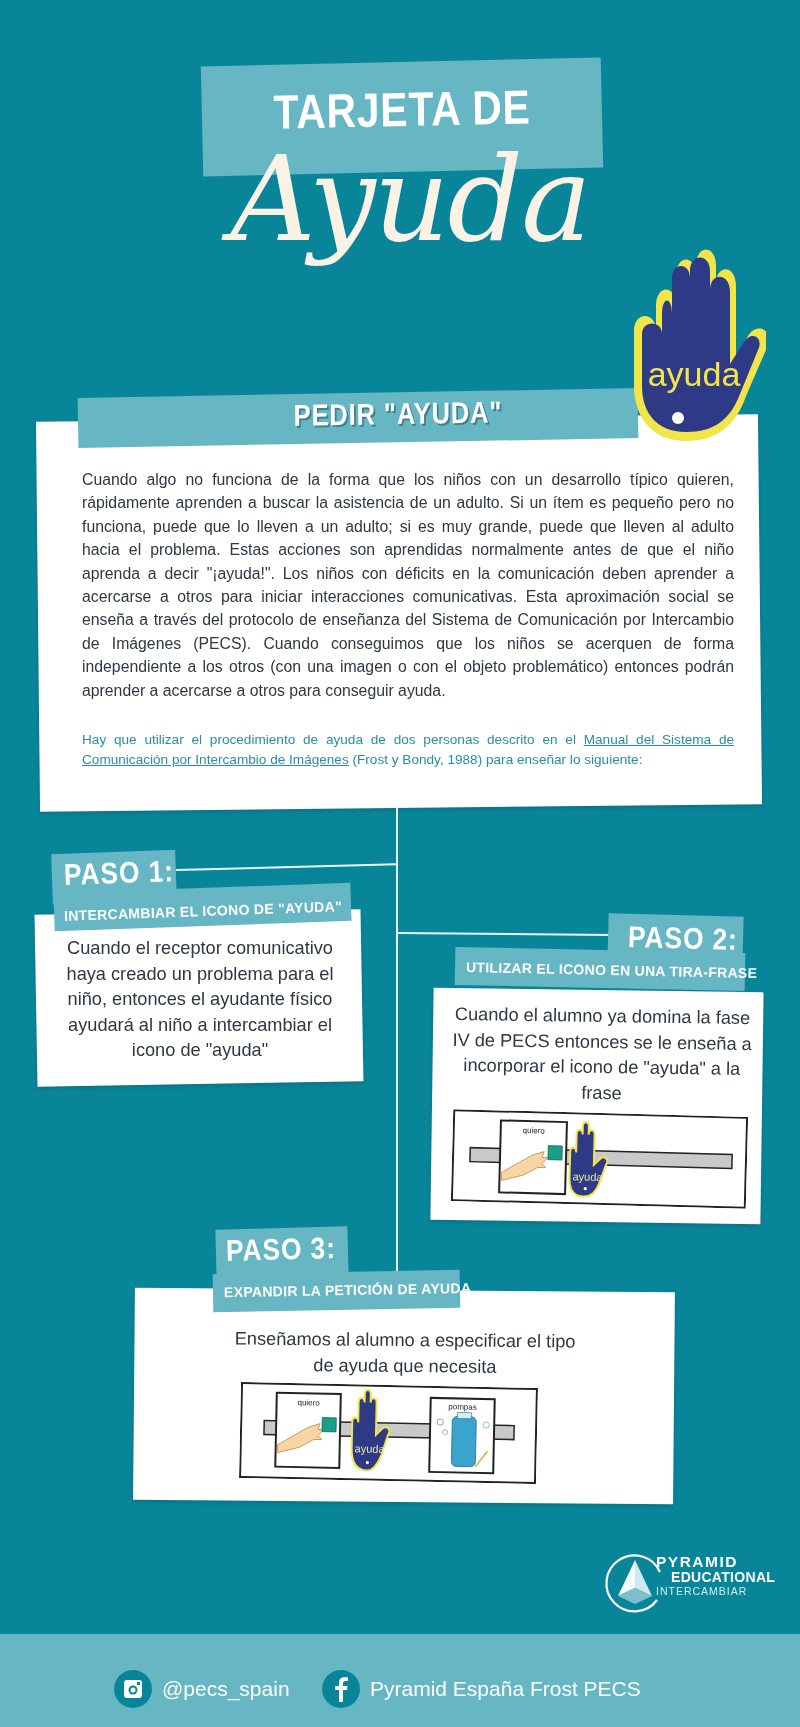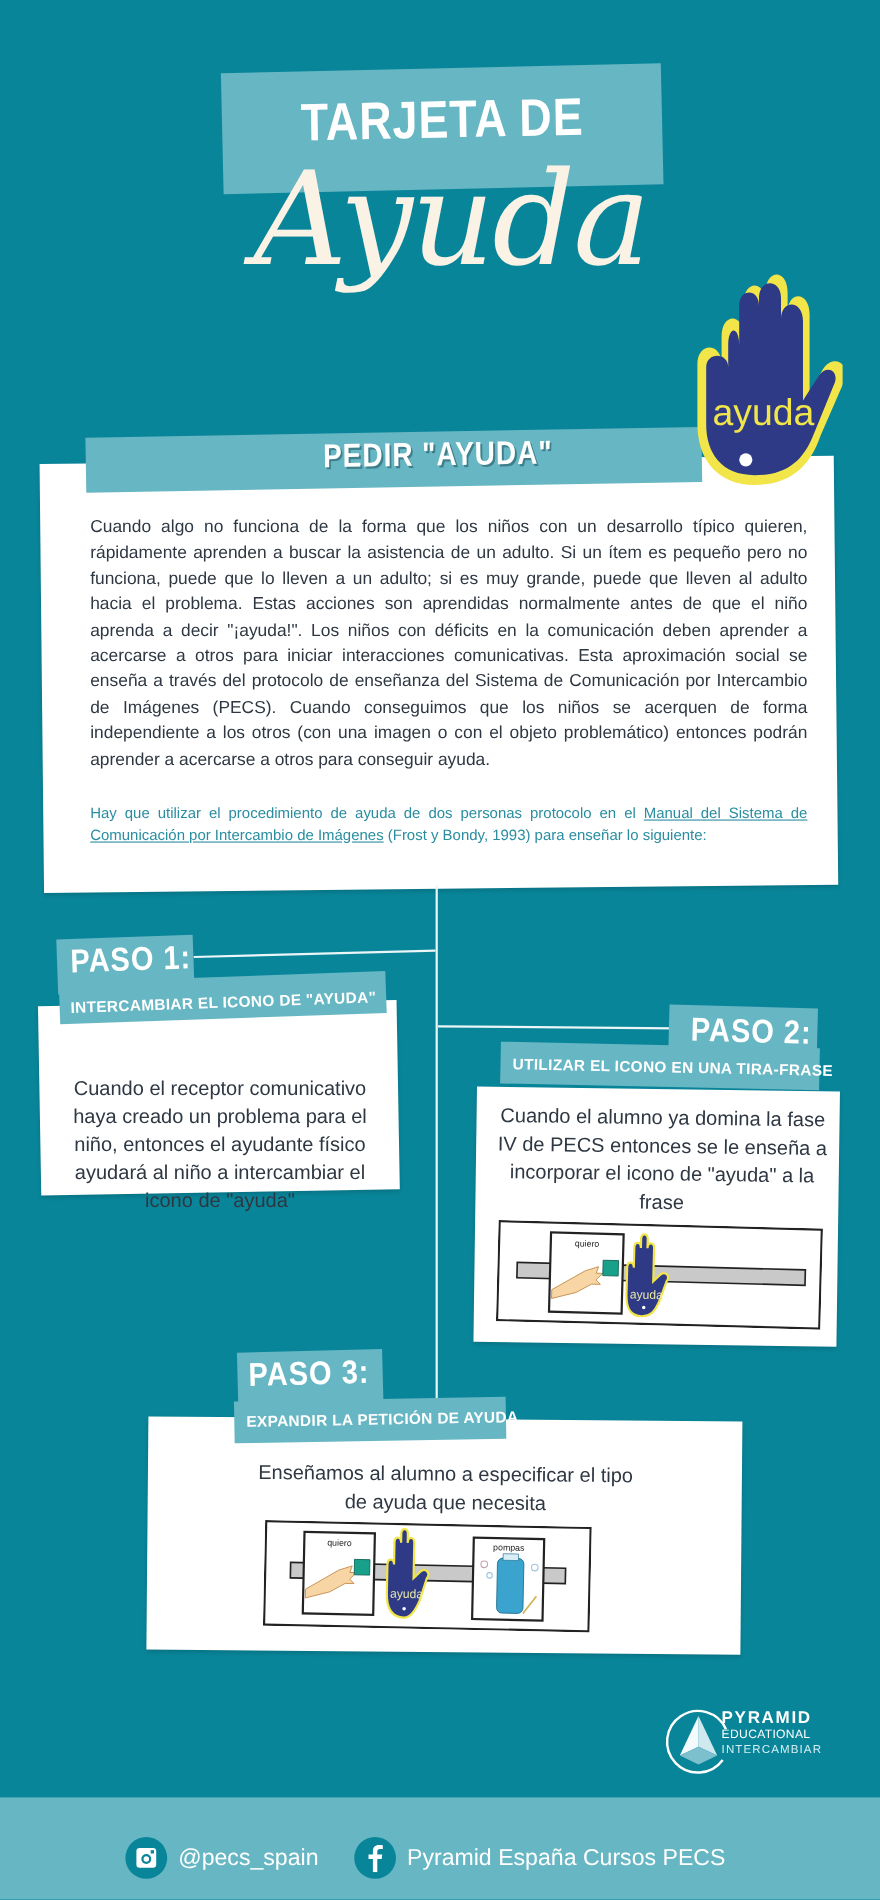--- a/index.html
+++ b/index.html
@@ -91,21 +91,21 @@
     font-family: "Liberation Sans", sans-serif;
     font-size: 18.2px; line-height: 25.5px; text-align: center; color: #2e3742;
   }
 
   
   .s1-card { left: 36px; top: 912px; width: 326px; height: 172px; transform: rotate(-1deg); }
   .s1-tag1 { left: 52px; top: 852px; width: 124px; height: 50px; transform: rotate(-2deg); }
   .s1-tag2 { left: 54px; top: 888px; width: 297px; height: 38px; transform: rotate(-2deg); }
   .s1-num { left: 64px; top: 858px; transform: rotate(-2deg) scaleX(0.88); }
   .s1-sub { left: 64px; top: 903px; transform: rotate(-2deg); }
-  .s1-text { left: 50px; top: 977px; width: 300px; }
+  .s1-text { left: 50px; top: 936px; width: 300px; }
 
   
   .s2-card { left: 432px; top: 990px; width: 330px; height: 232px; transform: rotate(0.8deg); }
   .s2-tag1 { left: 608px; top: 915px; width: 135px; height: 50px; transform: rotate(1.5deg); }
   .s2-tag2 { left: 455px; top: 950px; width: 290px; height: 38px; transform: rotate(1.2deg); }
   .s2-num { left: 628px; top: 920px; transform: rotate(1.5deg) scaleX(0.88); }
   .s2-sub { left: 466px; top: 962px; transform: rotate(1.2deg); }
   .s2-text { left: 452px; top: 1004px; width: 300px; transform: rotate(0.8deg); }
   .s2-strip { left: 452px; top: 1113px; width: 295px; height: 92px; transform: rotate(1.5deg); }
 
@@ -115,21 +115,21 @@
   .s3-tag2 { left: 213px; top: 1272px; width: 247px; height: 38px; transform: rotate(-1deg); }
   .s3-num { left: 226px; top: 1234px; transform: rotate(-1.5deg) scaleX(0.88); }
   .s3-sub { left: 224px; top: 1282px; transform: rotate(-1deg); }
   .s3-text { left: 230px; top: 1328px; width: 350px; transform: rotate(0.5deg); }
   .s3-strip { left: 240px; top: 1385px; width: 297px; height: 96px; transform: rotate(1.2deg); }
 
   
   .logo-icon { left: 602px; top: 1548px; width: 66px; height: 66px; }
   .logo-text { left: 656px; top: 1553px; color: #fff; font-family: "Liberation Sans", sans-serif; }
   .logo-l1 { font-weight: 700; font-size: 15.5px; letter-spacing: 1.5px; line-height: 17px; }
-  .logo-l2 { font-weight: 400; font-size: 11px; letter-spacing: 0.3px; line-height: 15px; }
+  .logo-l2 { font-weight: 700; font-size: 14px; letter-spacing: 0.3px; line-height: 15px; margin-left: 15px; }
   .logo-l3 { font-size: 10.5px; letter-spacing: 1px; line-height: 13px; color: #d5eef2; }
 
   
   .footer { left: 0; top: 1634px; width: 800px; height: 93px; background: #67b6c3; }
   .social { display: flex; align-items: center; position: absolute; top: 1670px; }
   .social .ic {
     width: 38px; height: 38px; border-radius: 50%; background: #098599;
     display: flex; align-items: center; justify-content: center; margin-right: 10px;
   }
   .social .lbl { color: #fff; font-size: 21px; font-family: "Liberation Sans", sans-serif; }
@@ -149,21 +149,21 @@
 
 <svg class="abs hand" viewBox="0 0 150 210">
   <path d="M40 70 C40 48 60 48 60 70 L60 40 C60 18 80 18 80 40 L80 30 C80 8 100 8 100 30 L100 48 C100 28 120 28 120 50 L120 120 L132 100 C142 84 160 96 150 114 L130 160 C120 190 100 205 70 205 C35 205 18 180 18 150 L18 95 C18 75 40 75 40 95 Z" fill="#f1e54a"></path>
   <path d="M46 78 C46 60 56 60 56 78 L56 42 C56 26 74 26 74 42 L74 35 C74 17 94 17 94 35 L94 54 C94 36 114 36 114 56 L114 128 L128 106 C136 94 148 102 142 114 L124 158 C114 184 98 196 70 196 C40 196 26 176 26 150 L26 98 C26 84 46 84 46 98 Z" fill="#2e3a86"></path>
   <text x="78" x2="" y="150" text-anchor="middle" font-family="Liberation Sans, sans-serif" font-size="34" fill="#f1e54a">ayuda</text>
   <circle cx="62" cy="182" r="6" fill="#fff"></circle>
 </svg>
 
 <div class="abs main-body">Cuando algo no funciona de la forma que los niños con un desarrollo típico quieren, rápidamente aprenden a buscar la asistencia de un adulto. Si un ítem es pequeño pero no funciona, puede que lo lleven a un adulto; si es muy grande, puede que lleven al adulto hacia el problema. Estas acciones son aprendidas normalmente antes de que el niño aprenda a decir "¡ayuda!". Los niños con déficits en la comunicación deben aprender a acercarse a otros para iniciar interacciones comunicativas. Esta aproximación social se enseña a través del protocolo de enseñanza del Sistema de Comunicación por Intercambio de Imágenes (PECS). Cuando conseguimos que los niños se acerquen de forma independiente a los otros (con una imagen o con el objeto problemático) entonces podrán aprender a acercarse a otros para conseguir ayuda.</div>
 <div class="abs main-note">
-  <span>Hay que utilizar el procedimiento de ayuda de dos personas protocolo en el </span><span class="link">Manual del Sistema de Comunicación por Intercambio de Imágenes</span><span> (Frost y Bondy, 1993) para enseñar lo siguiente:</span>
+  <span>Hay que utilizar el procedimiento de ayuda de dos personas descrito en el </span><span class="link">Manual del Sistema de Comunicación por Intercambio de Imágenes</span><span> (Frost y Bondy, 1988) para enseñar lo siguiente:</span>
 </div>
 
 <div class="abs vline"></div>
 <div class="abs hline1"></div>
 <div class="abs hline2"></div>
 
 <div class="abs step-card s1-card"></div>
 <div class="abs step-tag s1-tag1"></div>
 <div class="abs step-tag s1-tag2"></div>
 <div class="abs step-num s1-num">PASO 1:</div>
@@ -249,14 +249,14 @@
       </svg>
   </span>
   <span class="lbl">@pecs_spain</span>
 </div>
 <div class="social soc-fb">
   <span class="ic">
     <svg width="20" height="26" viewBox="0 0 20 26">
         <path d="M12 26 L12 14 L16 14 L16.5 10 L12 10 L12 7.5 C12 6 12.6 5 14.5 5 L17 5 L17 1.5 C16 1.3 14.8 1.2 13.5 1.2 C10 1.2 8 3.2 8 7 L8 10 L4 10 L4 14 L8 14 L8 26 Z" fill="#fff"></path>
       </svg>
   </span>
-  <span class="lbl">Pyramid España Cursos PECS</span>
+  <span class="lbl">Pyramid España Frost PECS</span>
 </div>
 
 </body></html>

